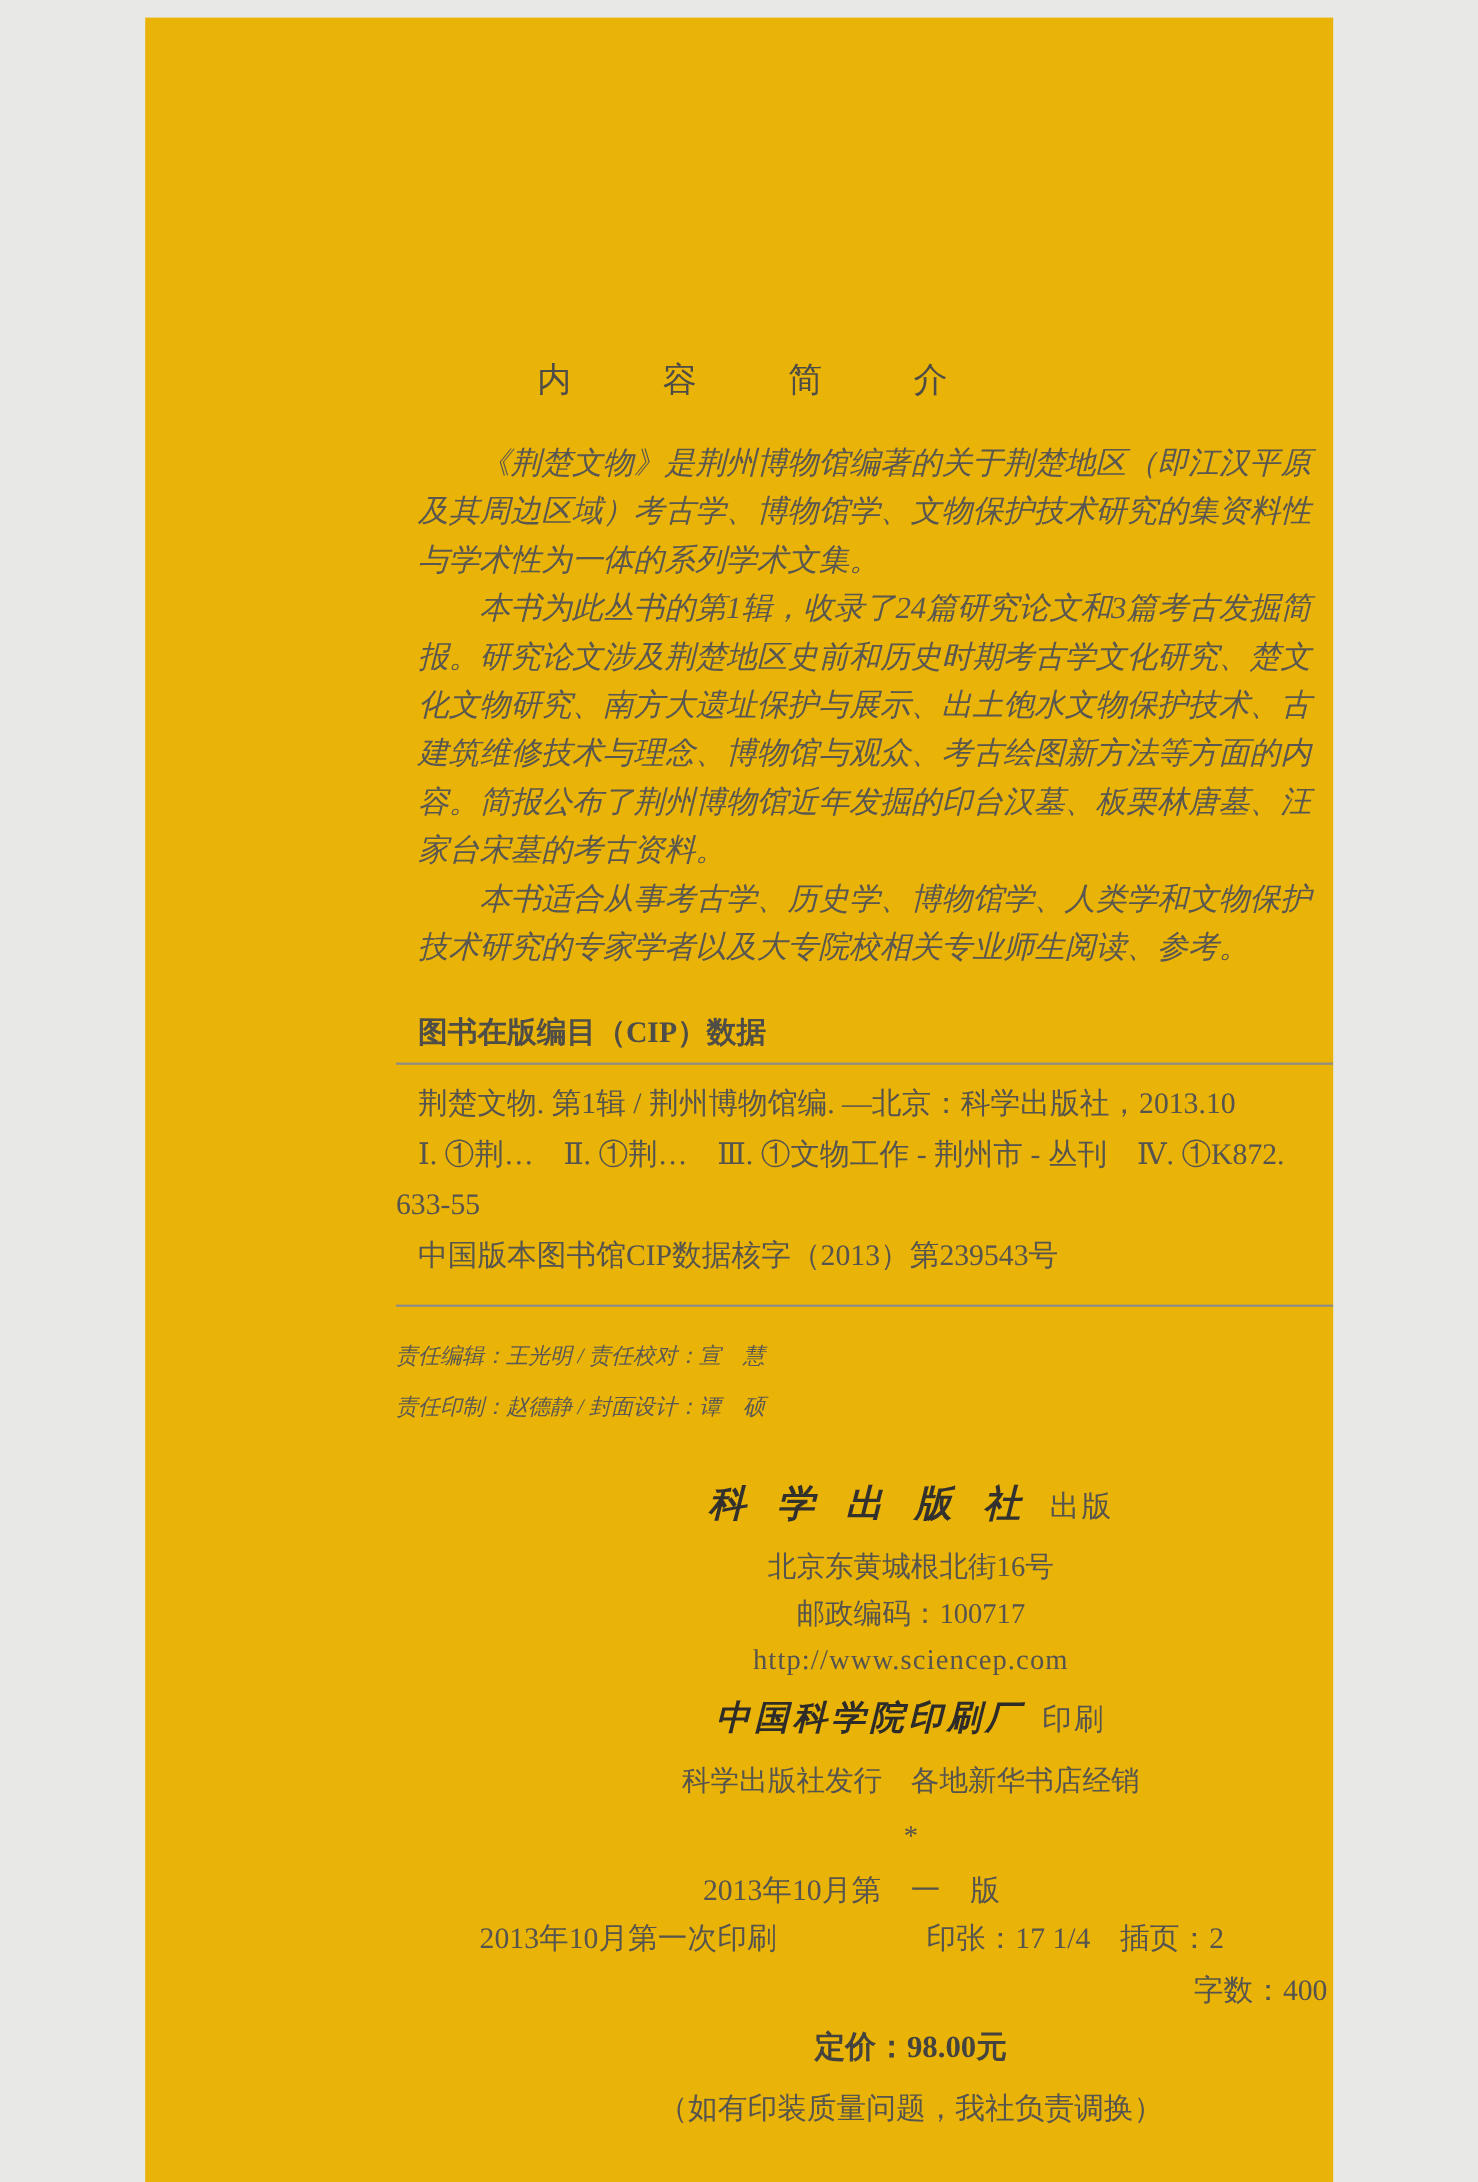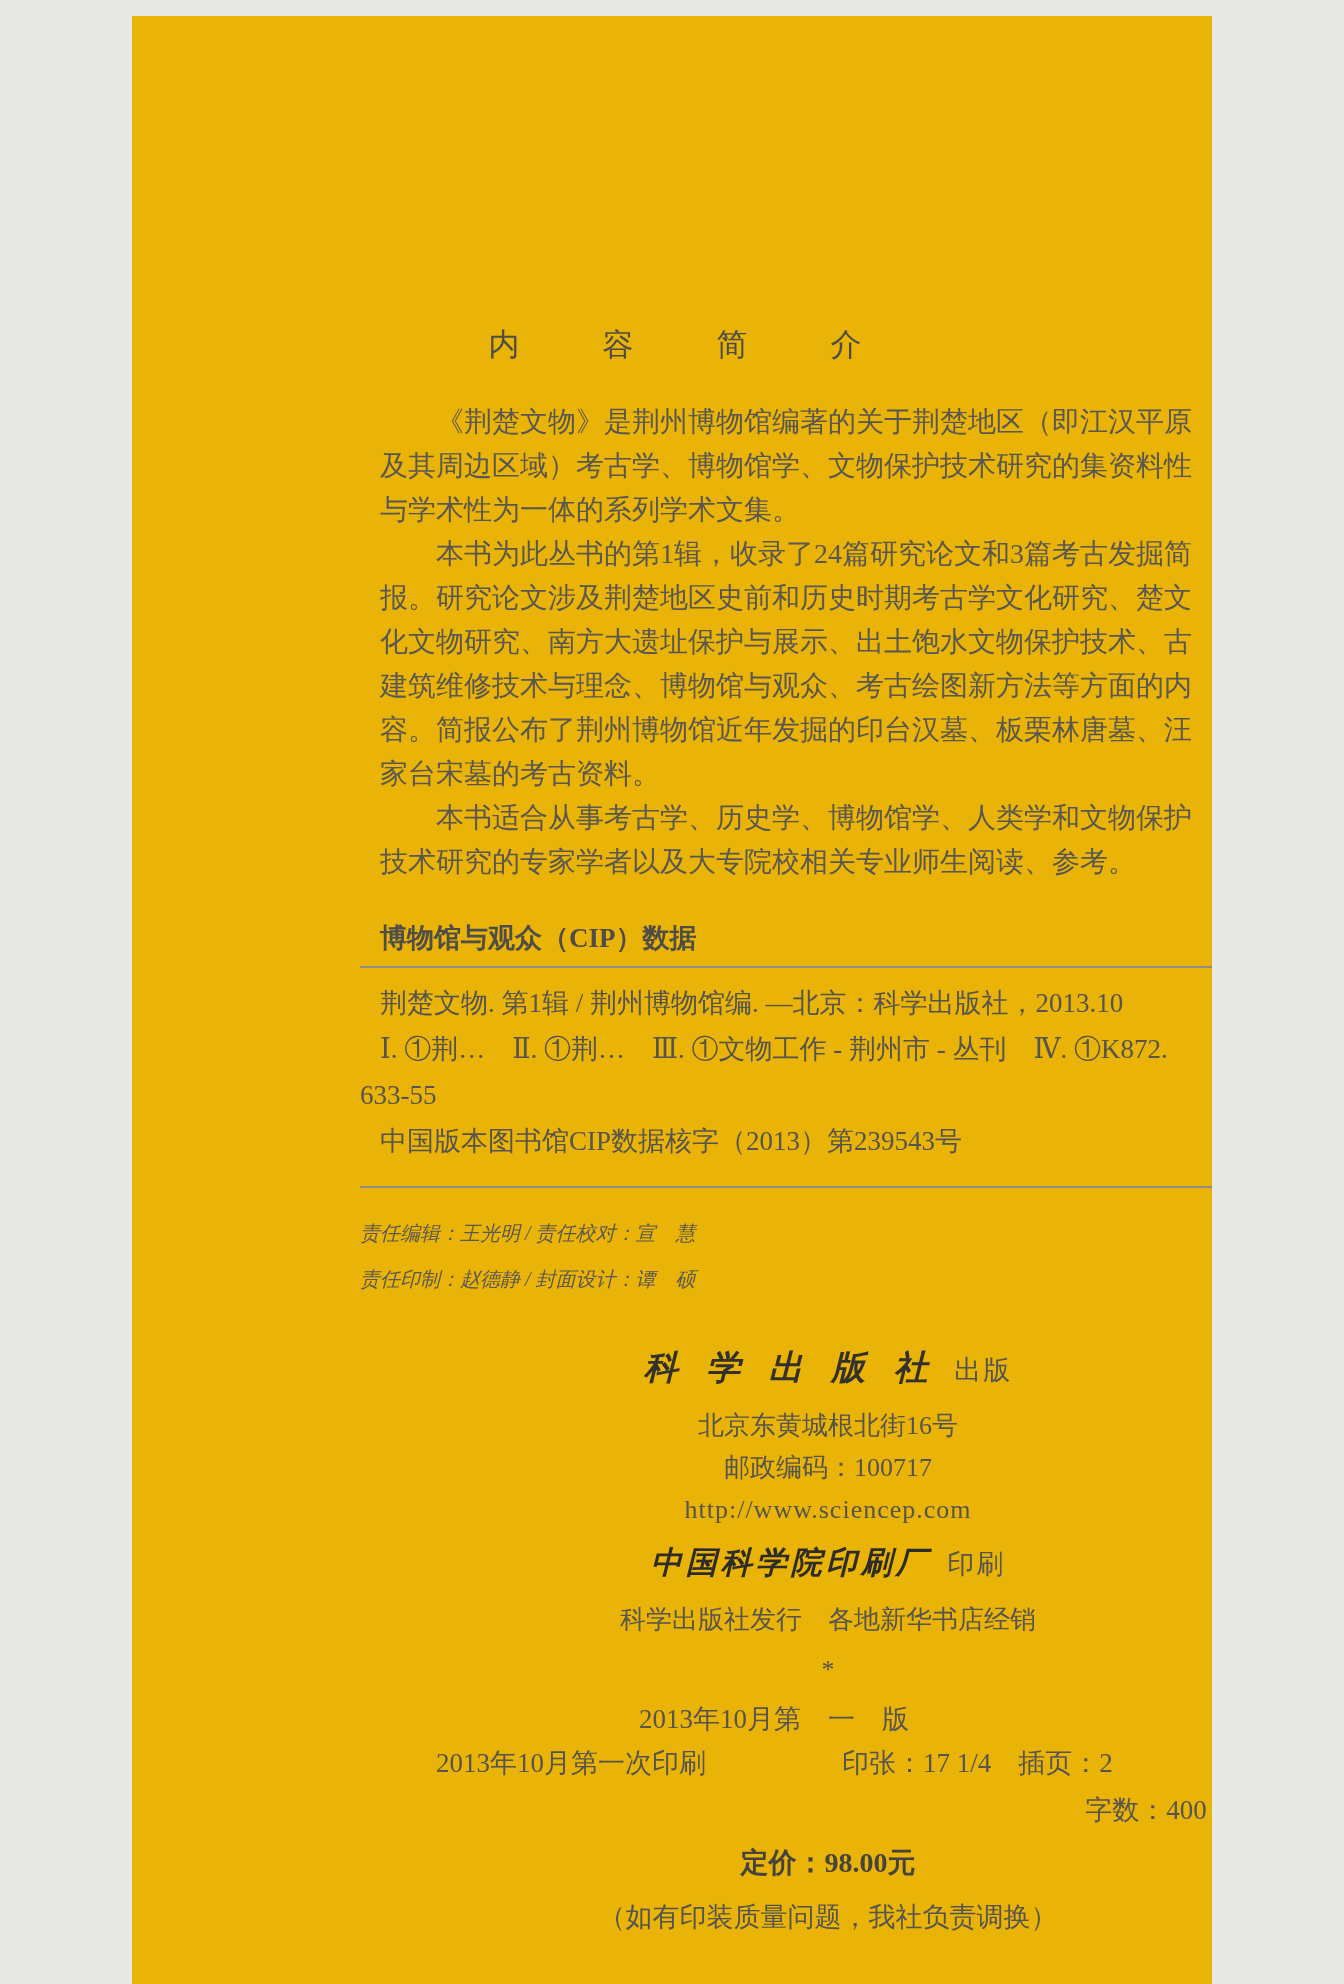--- a/index.html
+++ b/index.html
@@ -35,20 +35,21 @@
     width:832px;
     box-sizing:border-box;
   }
   .intro p{
     margin:0;
     font-size:28px;
     line-height:44px;
     text-align:justify;
     text-indent:2em;
     color:#595750;
+    font-style:italic;
   }
   
   .cip{margin-top:36px;}
   .cip-header{
     font-size:27px;
     font-weight:bold;
     color:#4f4d48;
     padding-left:20px;
     margin:0 0 10px 0;
   }
@@ -145,21 +146,21 @@
 
     <h1 class="intro-title">内　容　简　介</h1>
 
     <div class="intro">
       <p>《荆楚文物》是荆州博物馆编著的关于荆楚地区（即江汉平原及其周边区域）考古学、博物馆学、文物保护技术研究的集资料性与学术性为一体的系列学术文集。</p>
       <p>本书为此丛书的第1辑，收录了24篇研究论文和3篇考古发掘简报。研究论文涉及荆楚地区史前和历史时期考古学文化研究、楚文化文物研究、南方大遗址保护与展示、出土饱水文物保护技术、古建筑维修技术与理念、博物馆与观众、考古绘图新方法等方面的内容。简报公布了荆州博物馆近年发掘的印台汉墓、板栗林唐墓、汪家台宋墓的考古资料。</p>
       <p>本书适合从事考古学、历史学、博物馆学、人类学和文物保护技术研究的专家学者以及大专院校相关专业师生阅读、参考。</p>
     </div>
 
     <div class="cip">
-      <p class="cip-header">博物馆与观众（CIP）数据</p>
+      <p class="cip-header">图书在版编目（CIP）数据</p>
       <hr class="rule">
       <div class="cip-lines">
         <div class="cip-line">荆楚文物. 第1辑 / 荆州博物馆编. —北京：科学出版社，2013.10</div>
         <div class="cip-line">Ⅰ. ①荆…　Ⅱ. ①荆…　Ⅲ. ①文物工作 - 荆州市 - 丛刊　Ⅳ. ①K872.</div>
         <div class="cip-line outdent">633-55</div>
         <div class="cip-line">中国版本图书馆CIP数据核字（2013）第239543号</div>
       </div>
       <hr class="rule">
     </div>
 

